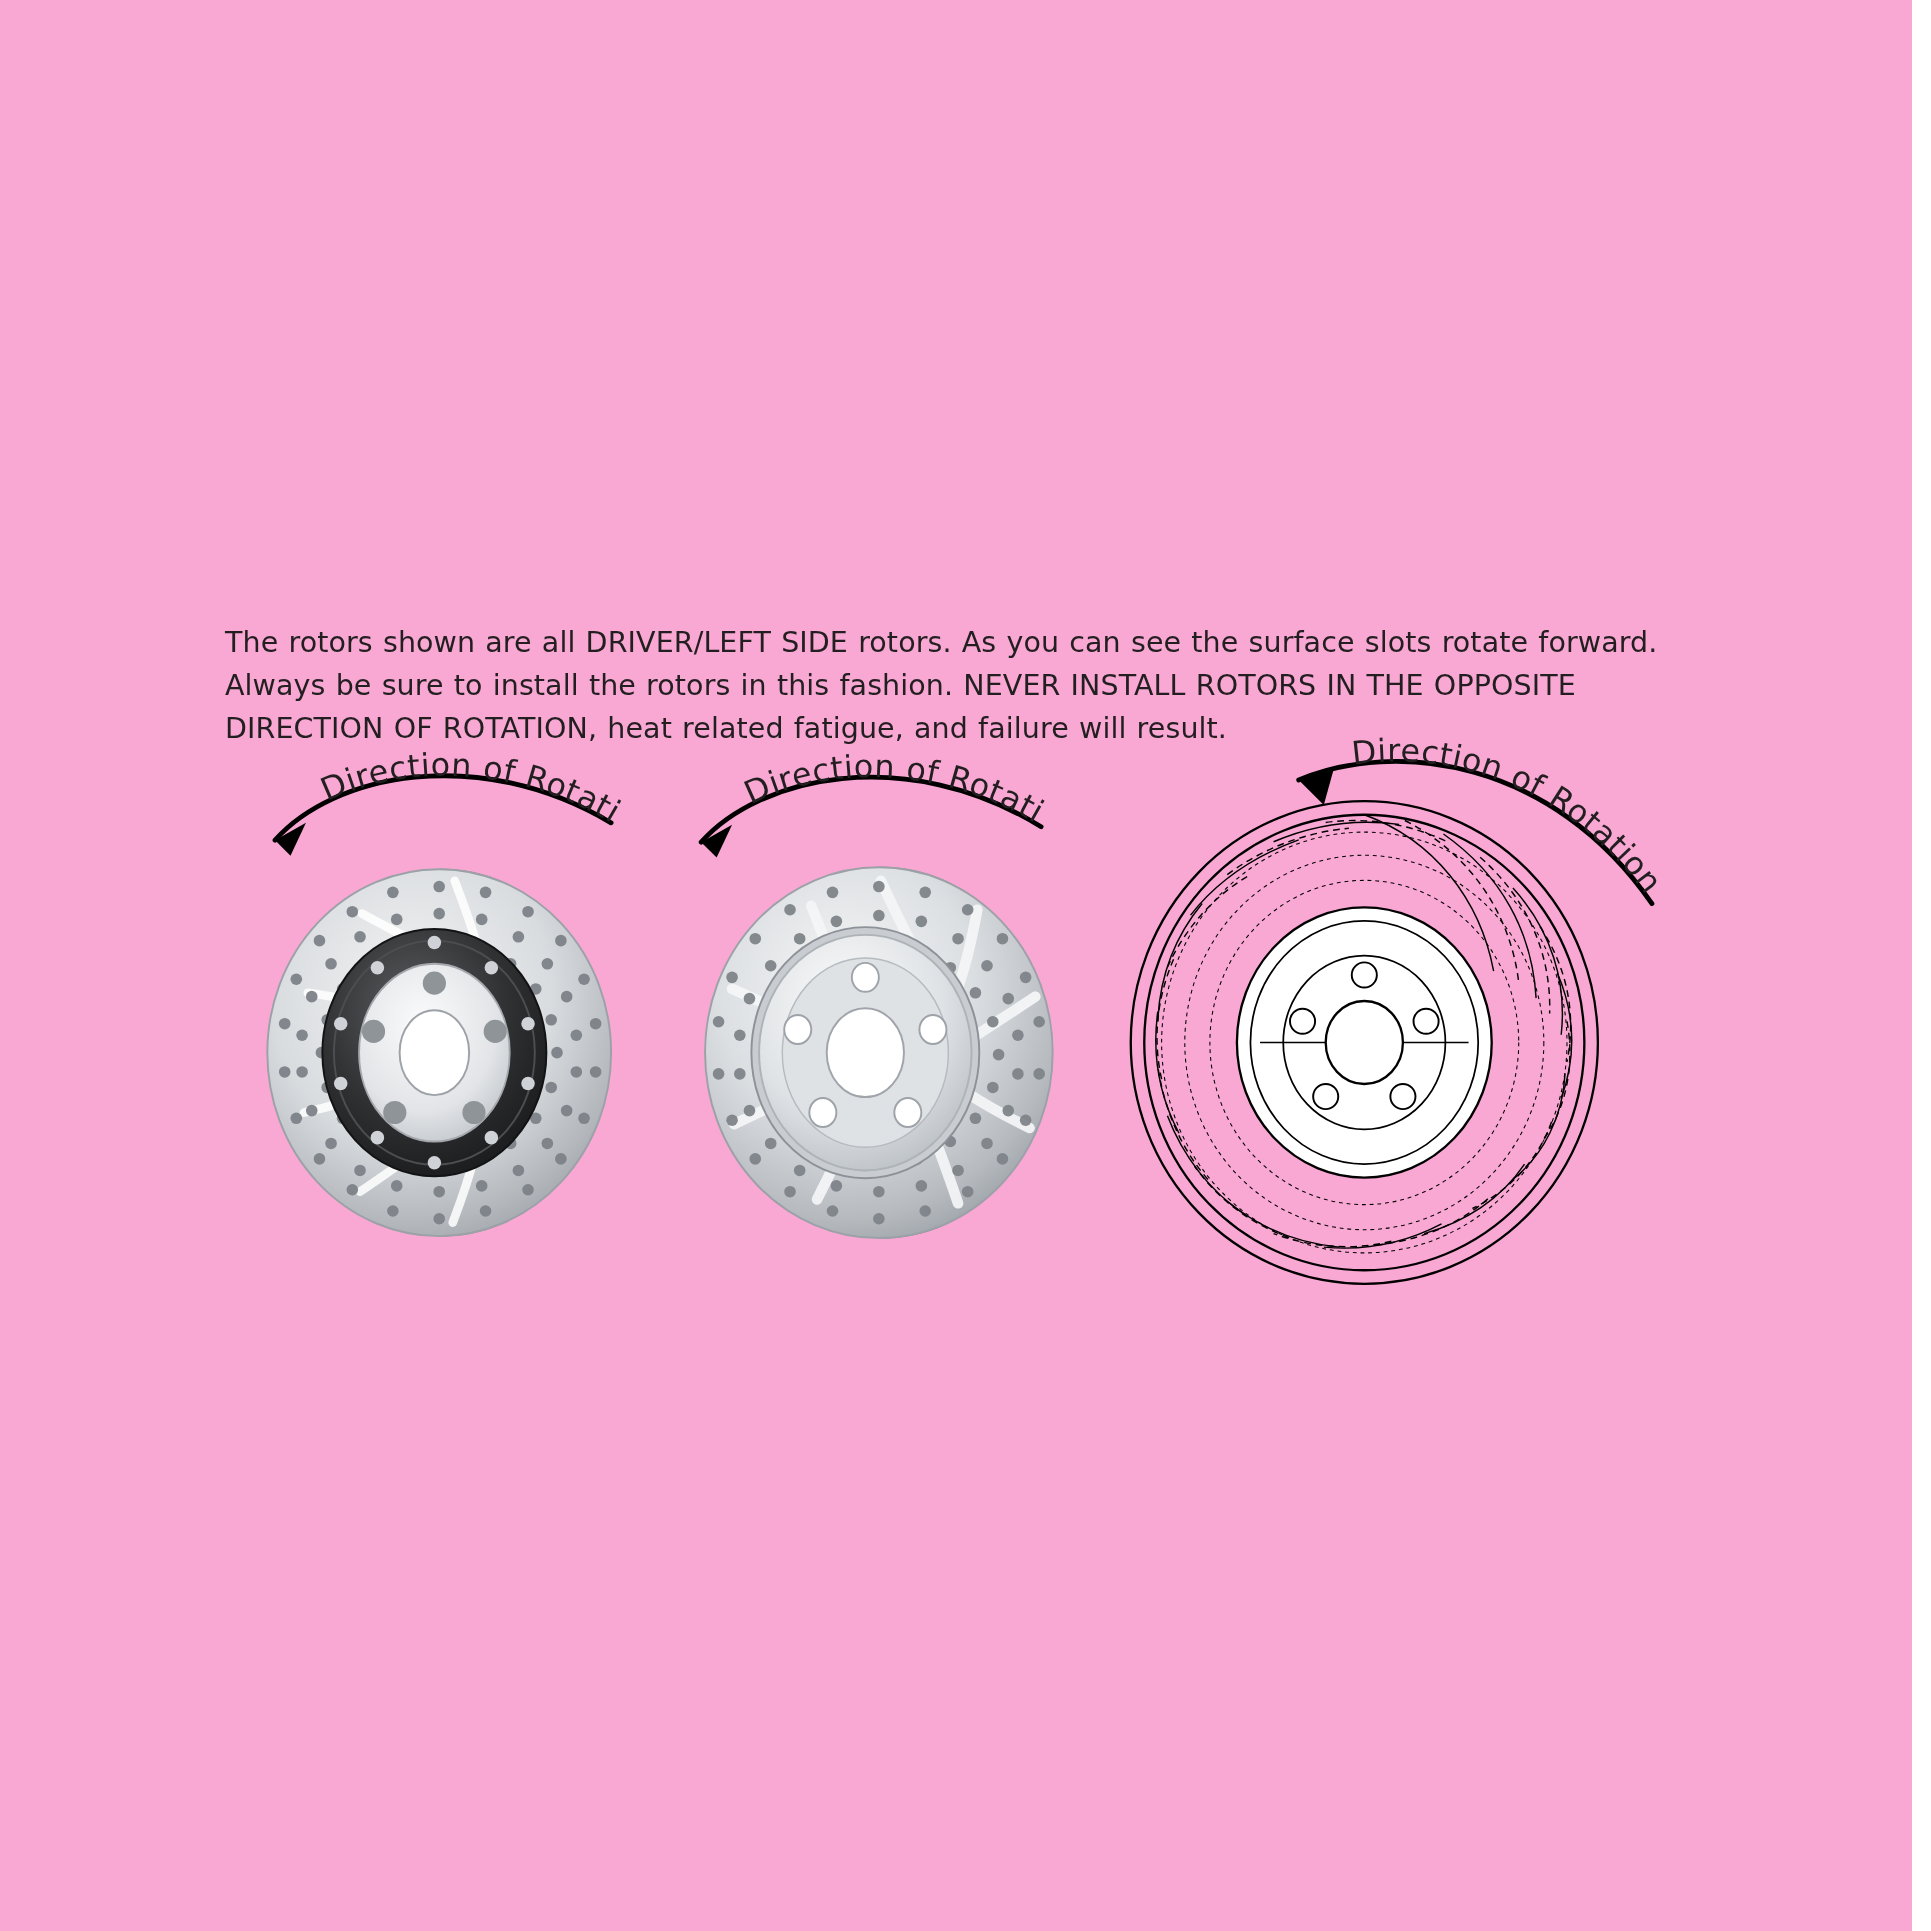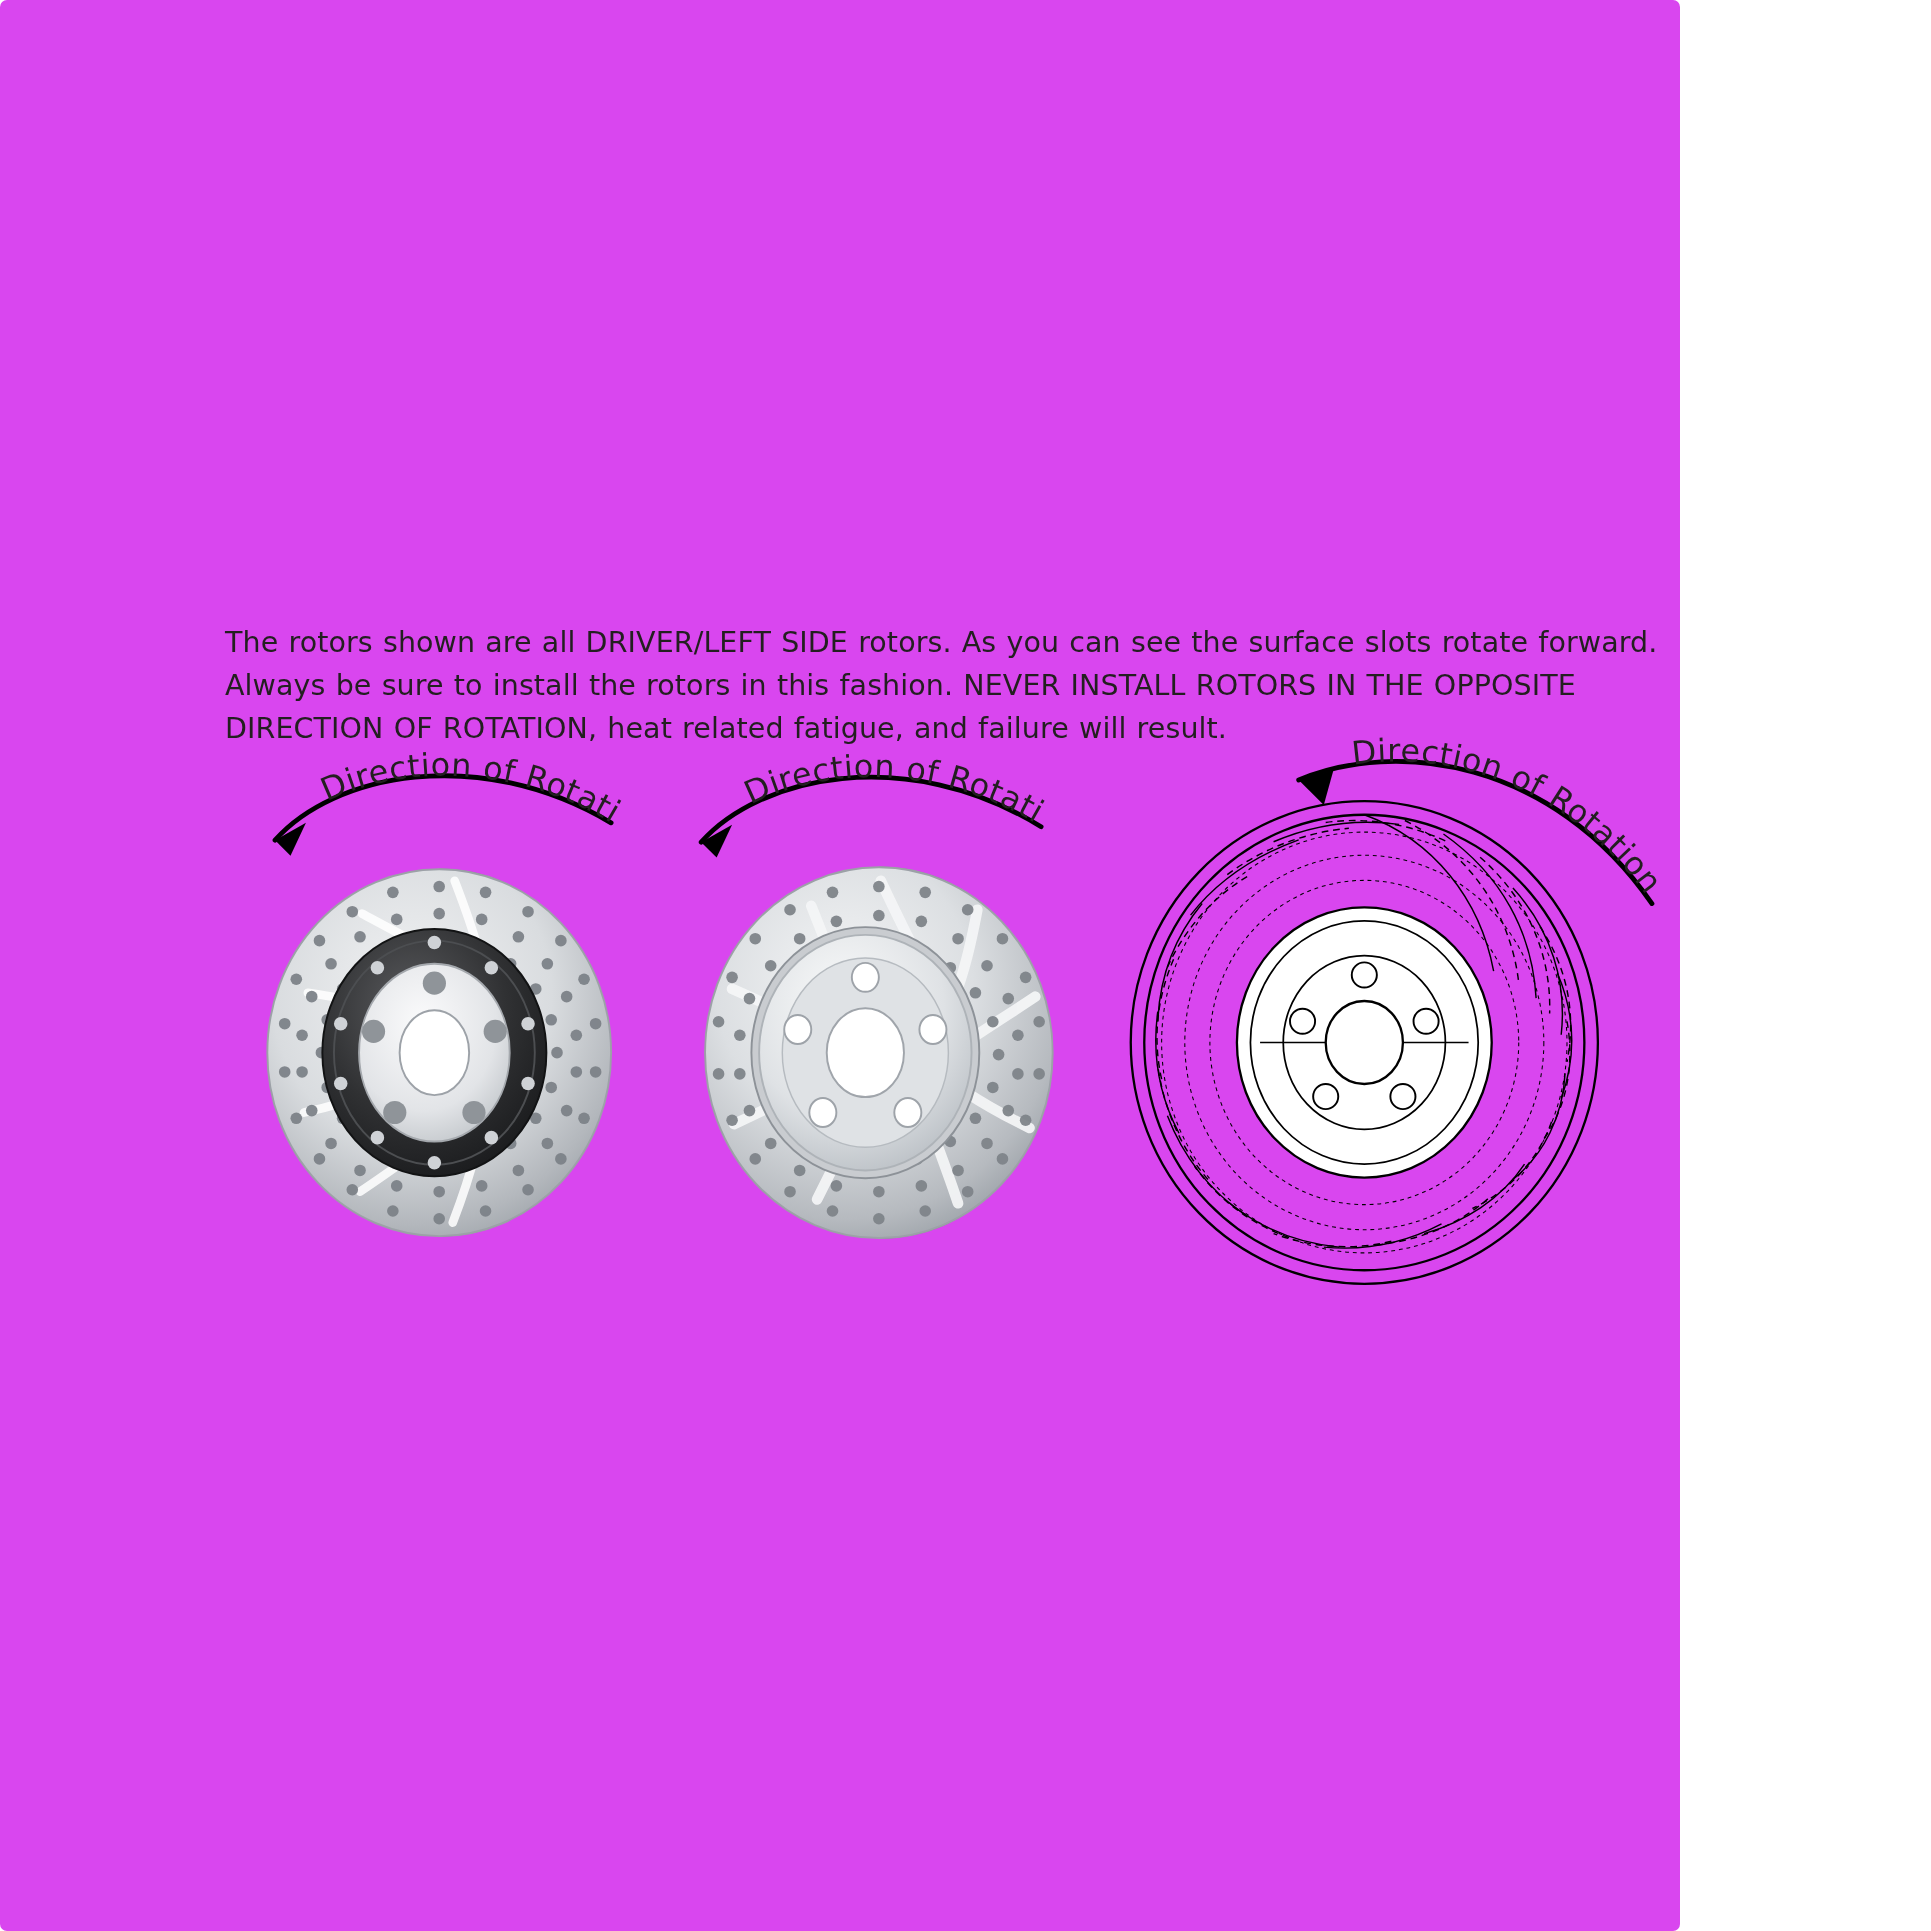--- a/index.html
+++ b/index.html
@@ -11,24 +11,23 @@
     width: 1931px;
     height: 1931px;
     position: relative;
     font-family: "DejaVu Sans", sans-serif;
     overflow: hidden;
   }
 
   #page {
     position: absolute;
     left: 0; top: 0;
-    width: 1680px;
+    width: 1912px;
     height: 1931px;
-    background: #d946ef;
-    border-radius: 7px;
+    background: #f9a8d4;
   }
 
   
   #instructions {
     position: absolute;
     left: 225px;
     top: 592px;
     width: 1506px;
     font-family: "DejaVu Sans", sans-serif;
     font-size: 28.5px;

